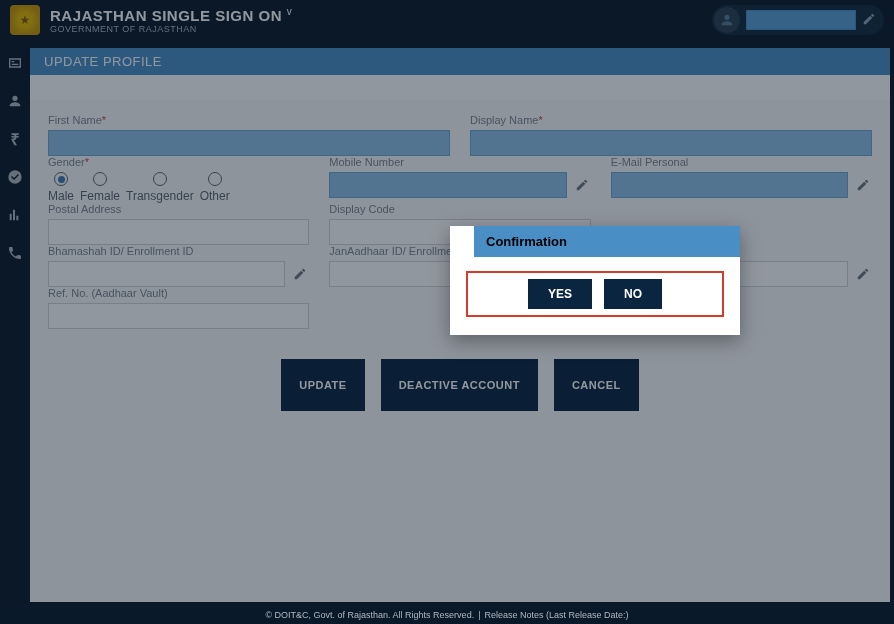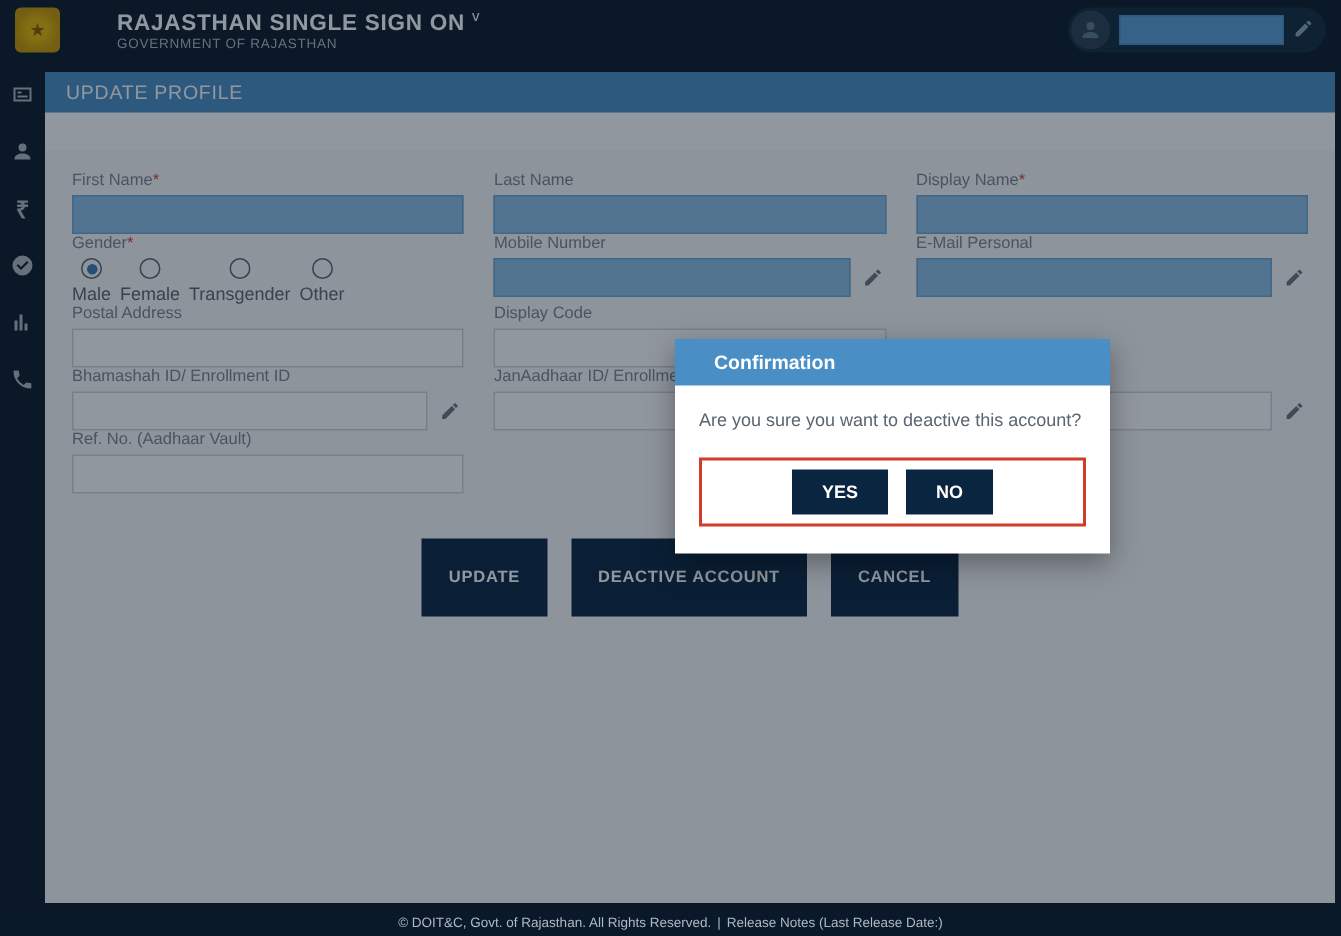--- a/index.html
+++ b/index.html
@@ -29,21 +29,21 @@
     }
     .logo-badge::before {
       content: "★";
       position: absolute;
       top: 50%;
       left: 50%;
       transform: translate(-50%, -50%);
       font-size: 12px;
       color: #8b5a00;
     }
-    .top-titles { flex: 1; margin-left: 28px; }
+    .top-titles { flex: 1; }
     .app-title { font-size: 15px; font-weight: bold; letter-spacing: 0.5px; }
     .app-title .v { font-size: 10px; font-weight: normal; vertical-align: super; }
     .app-sub { font-size: 9px; color: #b0b8c0; letter-spacing: 0.5px; }
     .user-pill {
       display: flex;
       align-items: center;
       background: #122a3f;
       border-radius: 18px;
       padding: 2px 6px 2px 2px;
       gap: 6px;
@@ -187,24 +187,25 @@
       position: absolute;
       top: 226px;
       left: 450px;
       width: 290px;
       background: #fff;
       box-shadow: 0 6px 18px rgba(0,0,0,0.35);
       z-index: 100;
     }
     .modal-header {
       background: #4a8ec6;
-      color: #ffffff;
+      color: #000000;
       font-weight: bold;
       font-size: 13px;
-      padding: 8px 26px;
+      padding: 8px 12px;
+      margin-left: 24px;
     }
     .modal-body {
       padding: 14px 16px 18px 16px;
     }
     .modal-text { font-size: 12px; color: #5a6570; line-height: 1.5; margin-bottom: 16px; }
     .modal-actions {
       display: flex;
       justify-content: center;
       gap: 12px;
       padding: 6px;
@@ -300,26 +301,20 @@
     <div class="form-area">
 
       <div class="row">
         <div class="col">
           <div class="label req">First Name</div>
           <div class="input-wrap">
                 <div class="text-input"></div>
               </div>
         </div>
         <div class="col">
-          <div class="label">Last Name</div>
-          <div class="input-wrap">
-                <div class="text-input"></div>
-              </div>
-        </div>
-        <div class="col">
           <div class="label req">Display Name</div>
           <div class="input-wrap">
                 <div class="text-input"></div>
               </div>
         </div>
       </div>
 
       <div class="row">
         <div class="col">
           <div class="label req">Gender</div>
@@ -437,21 +432,20 @@
 
     </div>
   </div>
 </div>
 
 <div class="overlay"></div>
 
 <div class="modal">
   <div class="modal-header">Confirmation</div>
   <div class="modal-body">
-    <div class="modal-text">Are you sure you want to deactive this account?</div>
     <div class="modal-actions">
       <button class="modal-btn">YES</button>
       <button class="modal-btn">NO</button>
     </div>
   </div>
 </div>
 
 <div class="footer">
   <span>© DOIT&amp;C, Govt. of Rajasthan. All Rights Reserved.</span>
   <span>|</span>

